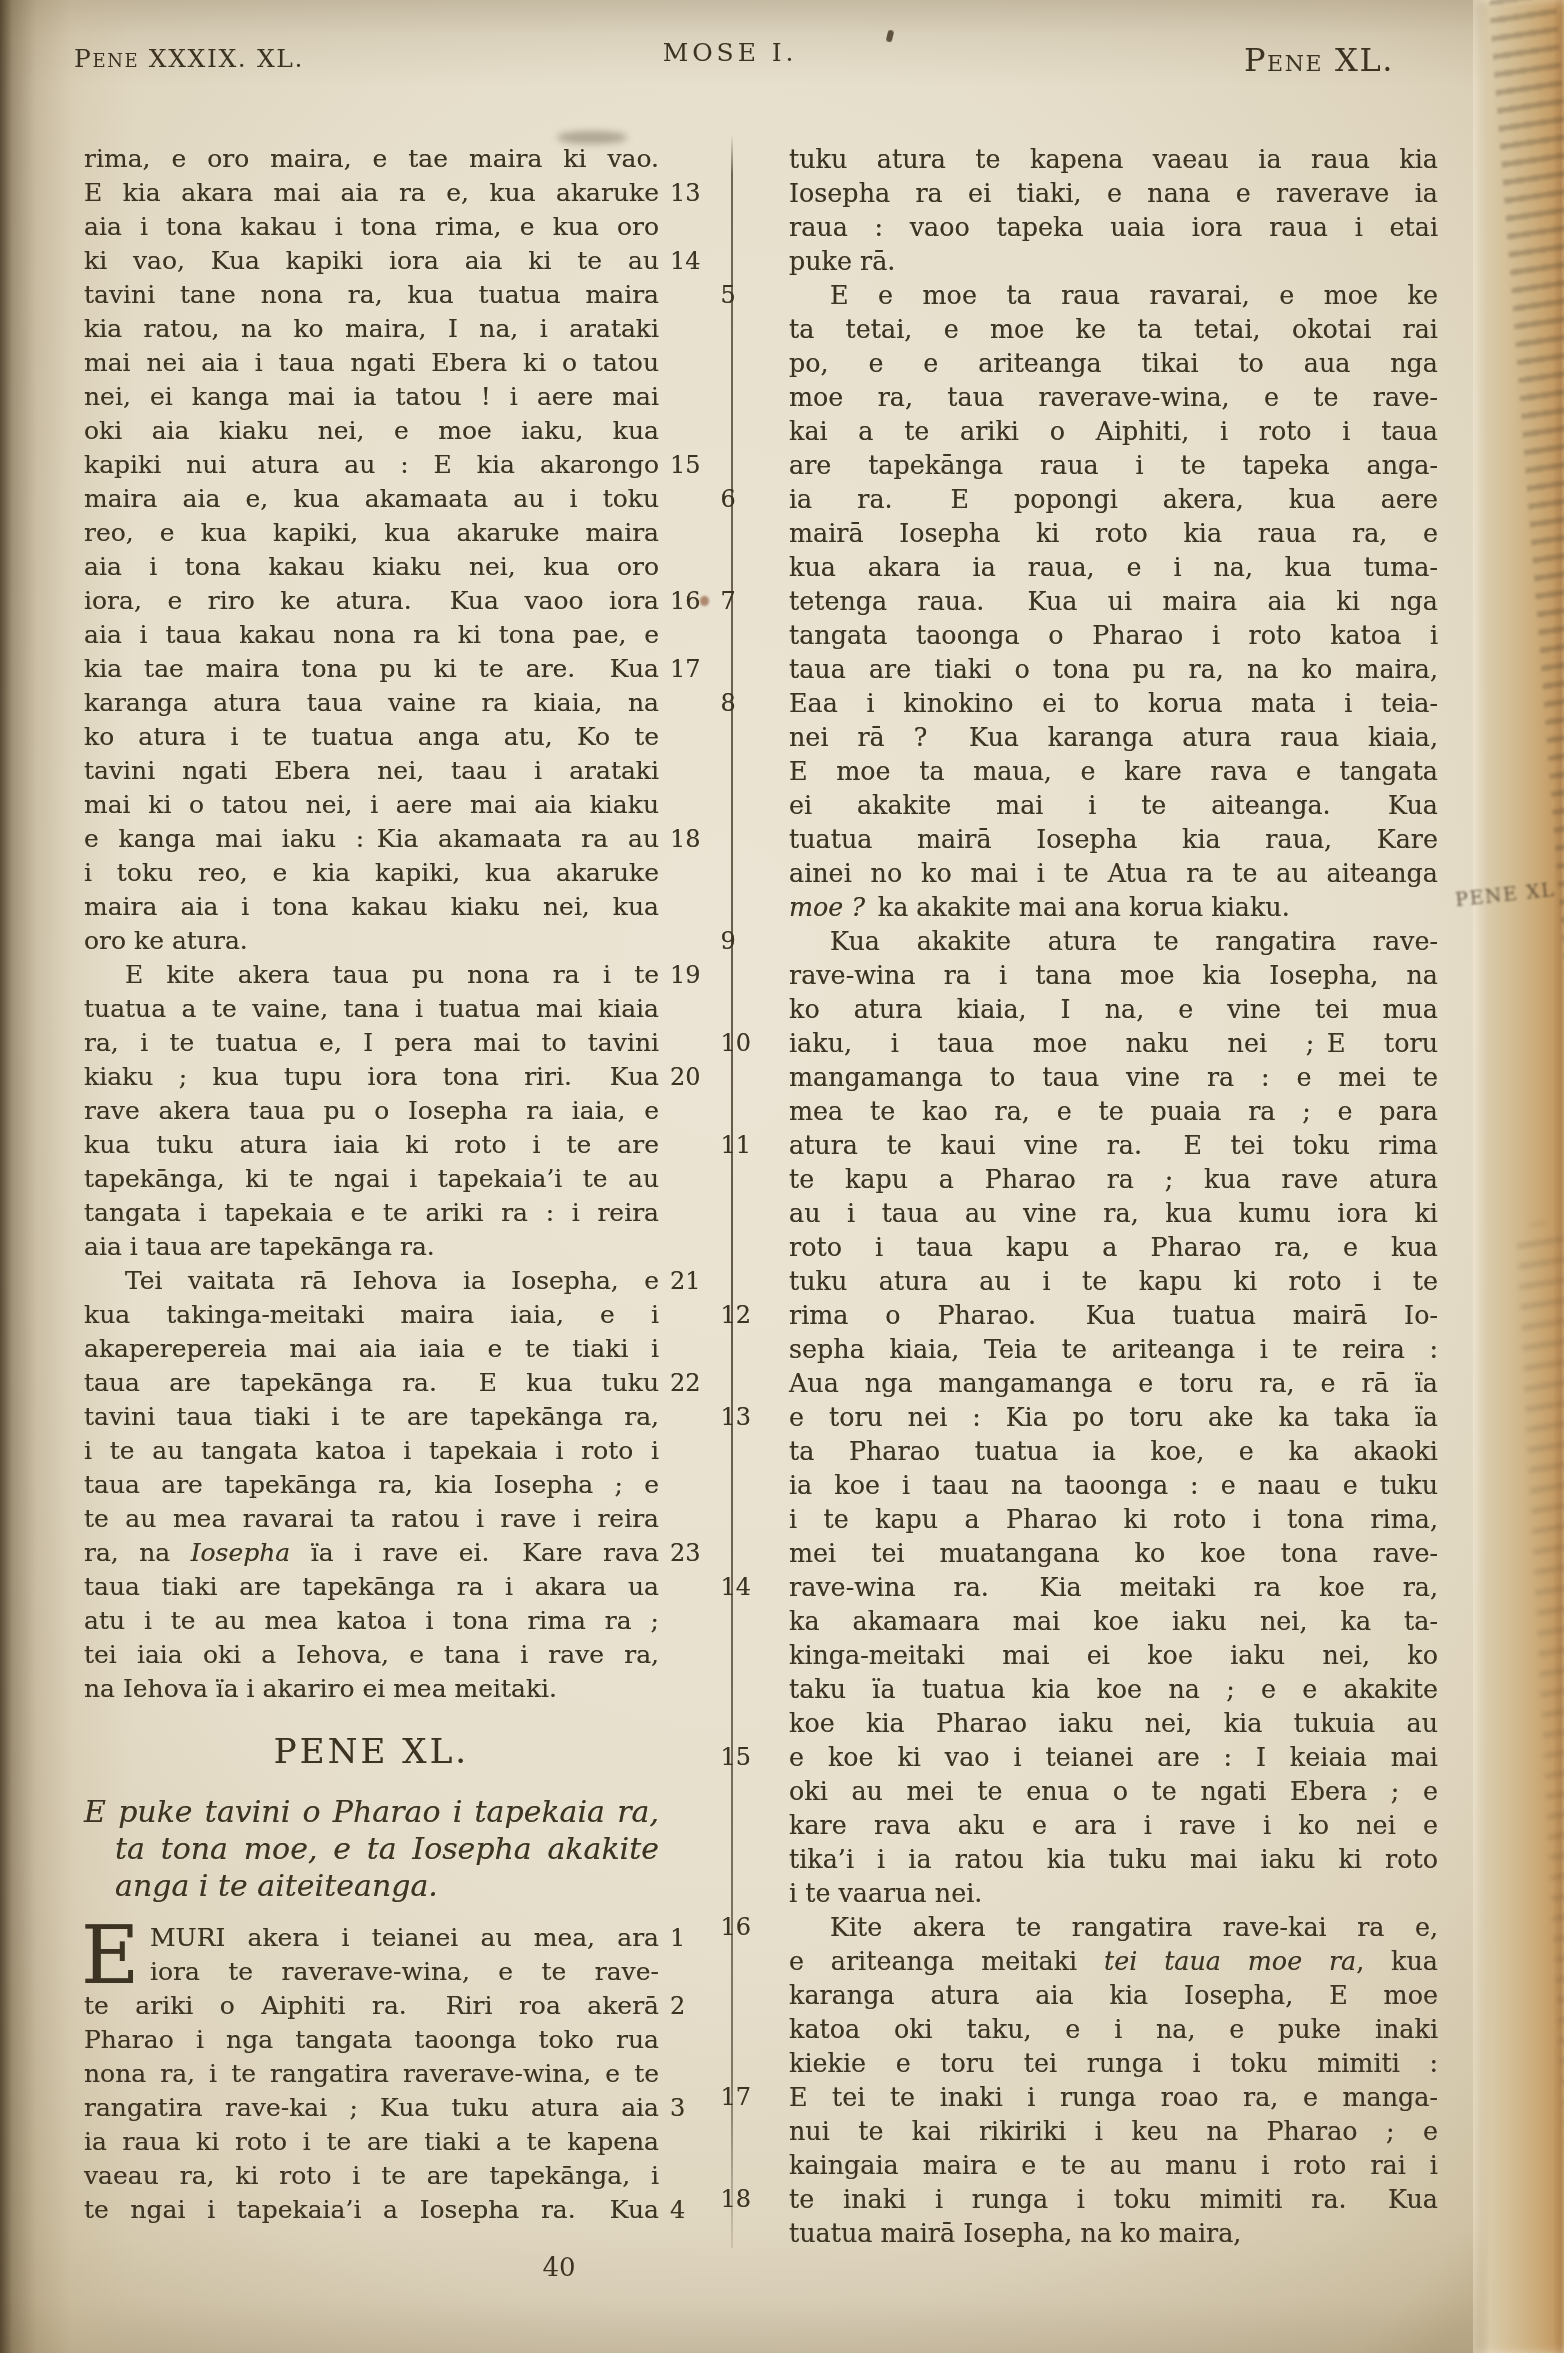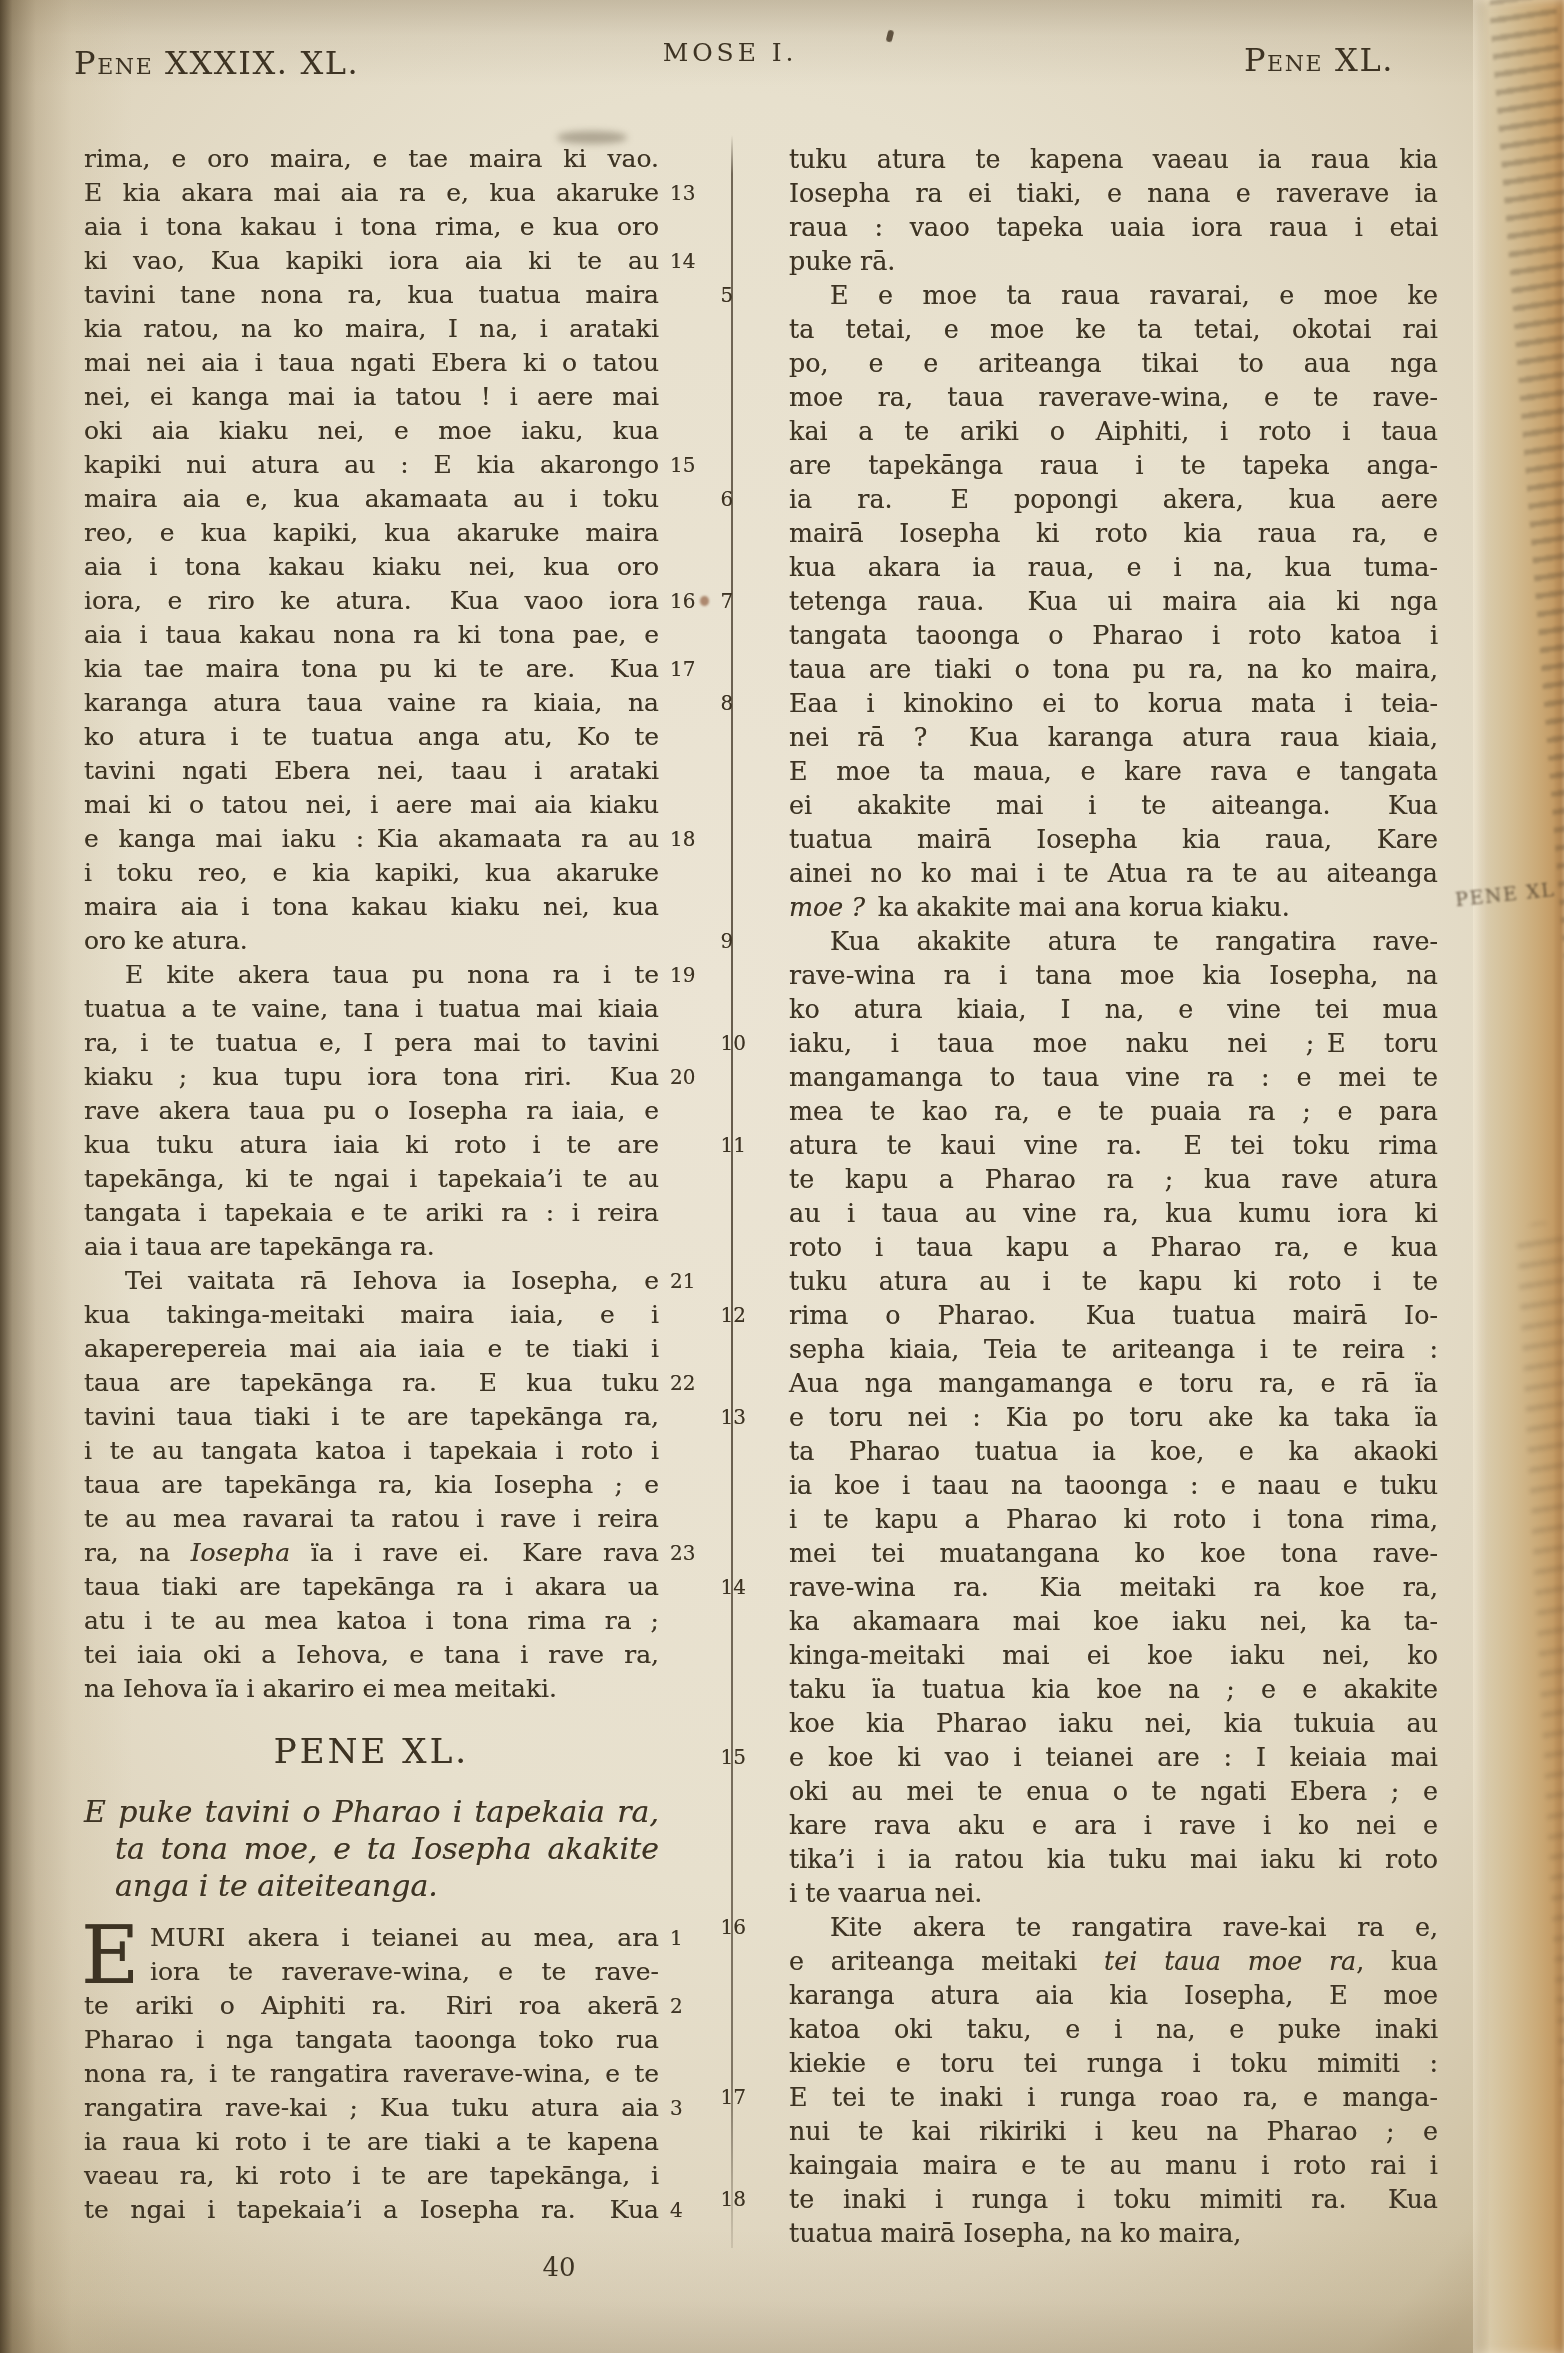--- a/index.html
+++ b/index.html
@@ -30,32 +30,32 @@
     transform:rotate(-3deg); transform-origin:top right;
     background:repeating-linear-gradient(174deg, rgba(84,68,46,.42) 0px 4.7px, rgba(0,0,0,0) 4.7px 20.3px);
     filter:blur(1.9px); opacity:.45; border-radius:23.5px;
   }
   .edge-text {
     position:absolute; top:883px; right:9.4px; font-size:19px; letter-spacing:1.6px;
     color:rgba(76,60,40,.8); transform:rotate(-6deg); filter:blur(1.1px); white-space:nowrap;
   }
   
   .runhead { position:absolute; top:38px; left:74px; width:1365px; height:47px; }
-  .rh-left  { position:absolute; left:0; top:6.3px;  font-variant:small-caps; font-size:32px; letter-spacing:1.6px; }
+  .rh-left  { position:absolute; left:0; top:6.3px;  font-variant:small-caps; font-size:25px; letter-spacing:1.6px; }
   .rh-right { position:absolute; right:45px; top:3.1px; font-variant:small-caps; font-size:32px; letter-spacing:1.6px; }
   .rh-center{ position:absolute; left:656px; top:0; transform:translateX(-50%); font-size:25px; letter-spacing:3.9px; }
   
   .col { position:absolute; top:142px; line-height:34px; text-shadow:0 0 0.5px rgba(61,51,35,.55); }
   .col-left  { left:84px;  width:575px; font-size:25px; }
   .col-right { left:789px; width:649px; font-size:25.4px; }
   .line { position:relative; text-align:justify; text-align-last:justify; white-space:normal; }
   .line.end { text-align-last:left; }
   .line.ind { padding-left:41px; }
   .line.dc  { padding-left:66px; }
-  .vnum { position:absolute; top:0; font-size:20px; }
+  .vnum { position:absolute; top:0; font-size:24px; }
   .col-left  .vnum { left:calc(100% + 11px); width:56px; text-align:right; }
   .col-right .vnum { right:calc(100% + 12.5px); width:56px; text-align:right; }
   .divider {
     position:absolute; left:731px; top:135px; width:2.3px; height:2113px;
     background:linear-gradient(180deg, rgba(62,50,34,0) 0px, rgba(62,50,34,.7) 39px, rgba(62,50,34,.78) 55%, rgba(62,50,34,.6) 92%, rgba(62,50,34,.12) 100%);
   }
   
   .chap-head { text-align:center; text-align-last:center; font-size:34px; letter-spacing:3.1px; margin:28px 0 25px; }
   .summary { font-style:italic; font-size:30px; line-height:37px; }
   .summary .line.ind { padding-left:31px; }

